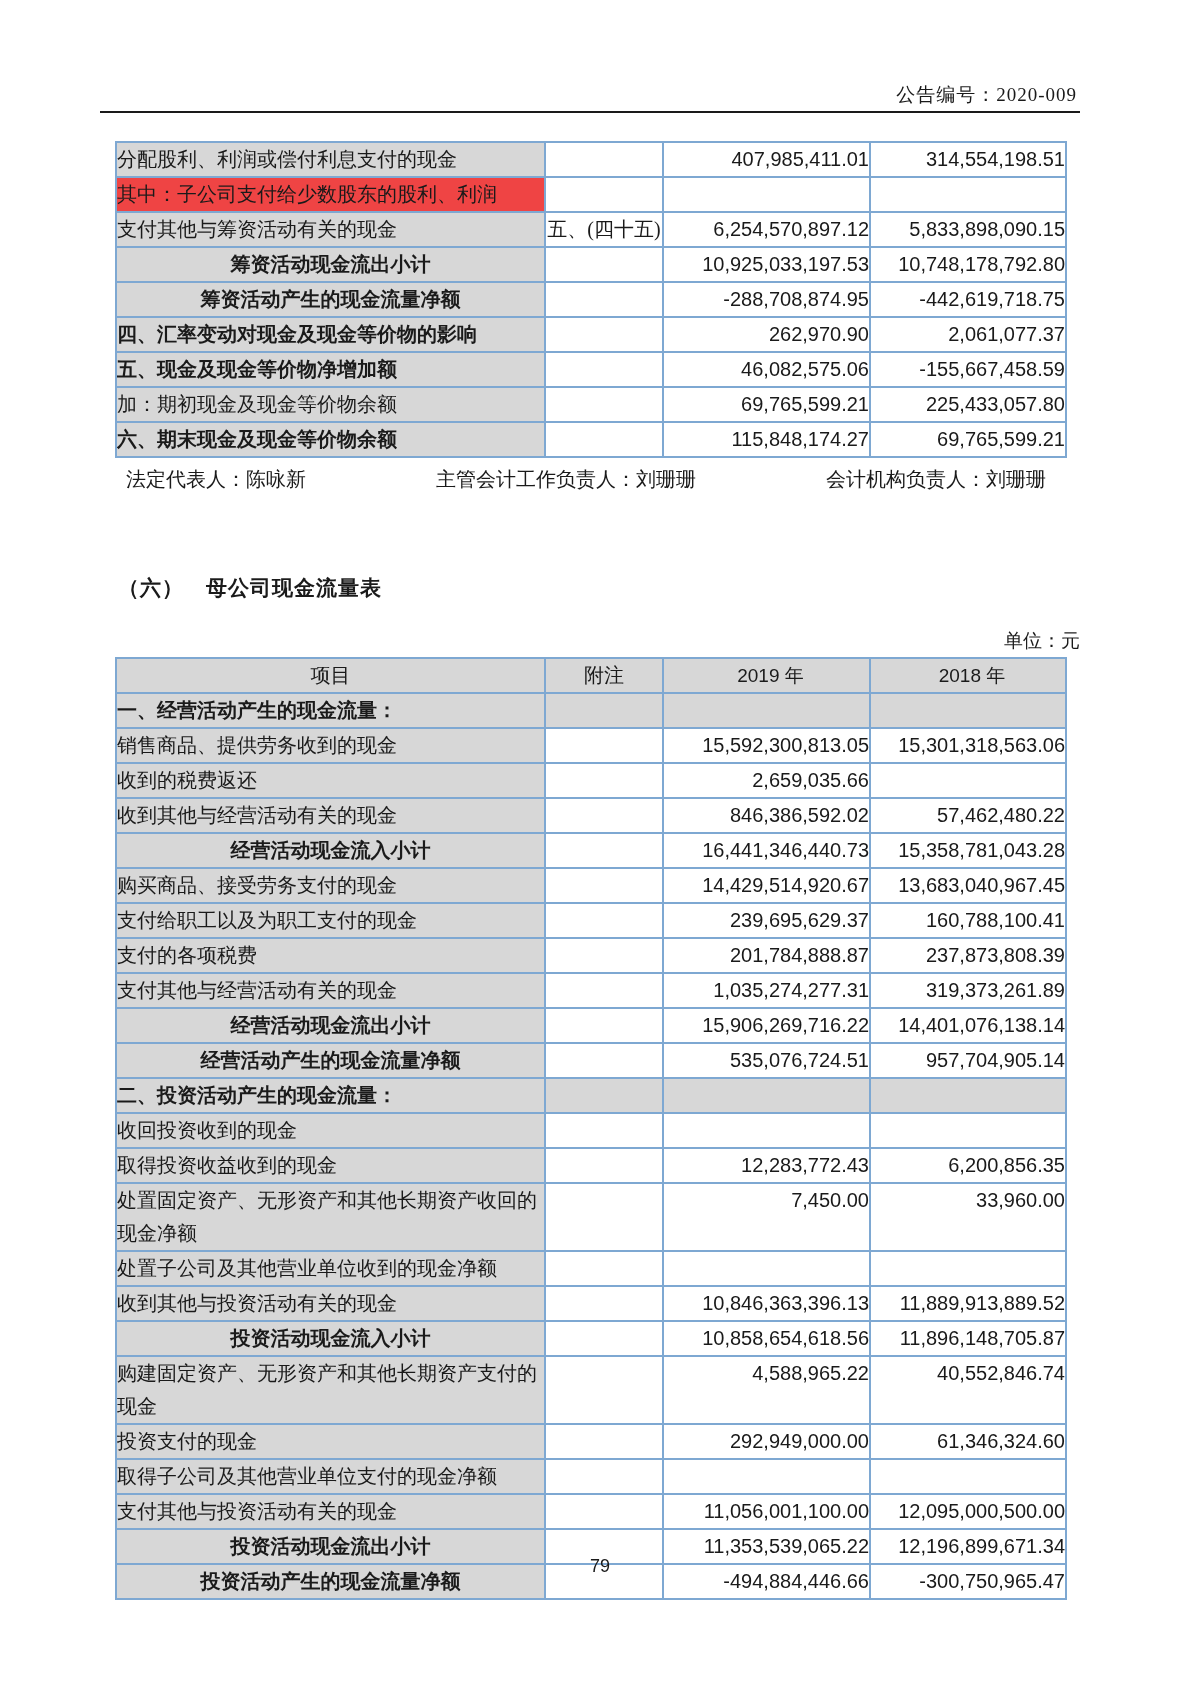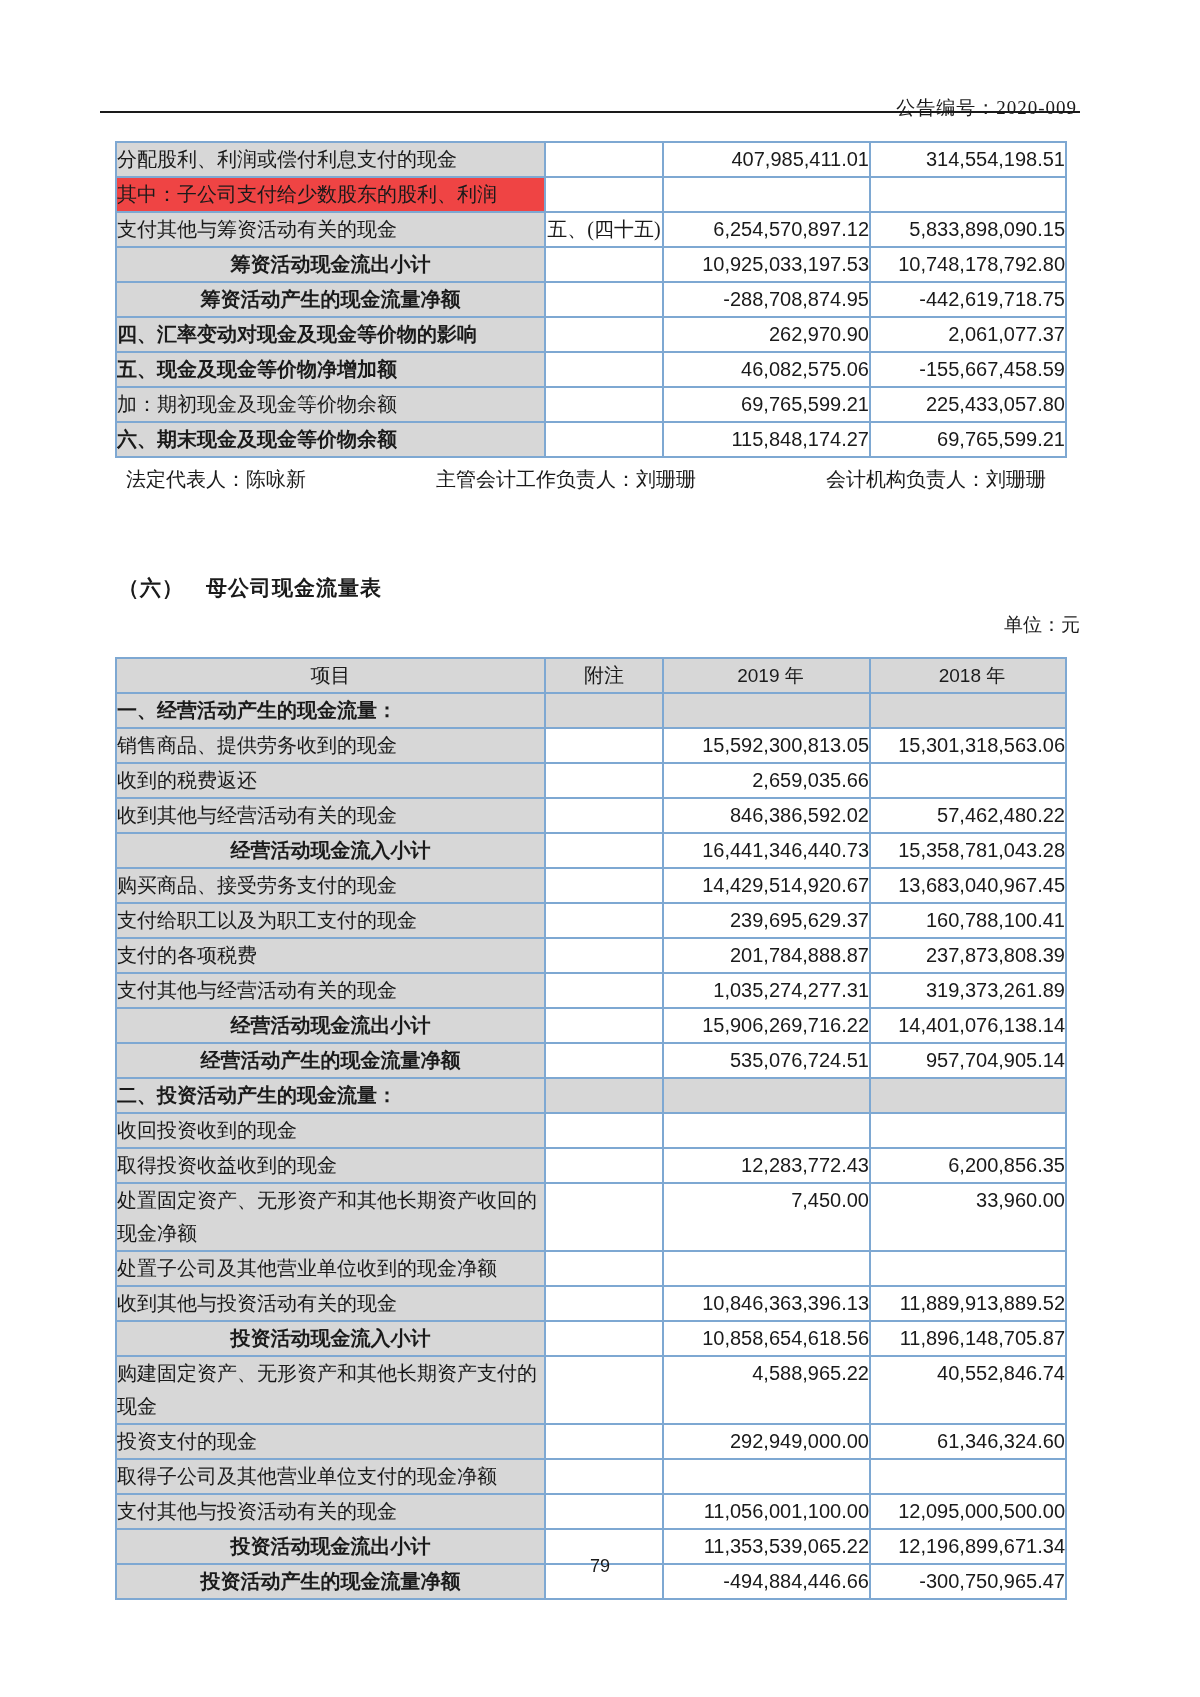--- a/index.html
+++ b/index.html
@@ -1,18 +1,18 @@
 <!DOCTYPE html>
 <html><head>
 <meta charset="utf-8">
 <style>
   html,body{margin:0;padding:0;background:#ffffff;}
   .page{position:relative;width:1200px;height:1697px;background:#ffffff;
         font-family:"Liberation Serif",serif;color:#1a1a1a;overflow:hidden;}
-  .notice{position:absolute;top:82px;right:123px;font-size:19px;letter-spacing:1px;margin-top:13px;}
+  .notice{position:absolute;top:82px;right:123px;font-size:19px;letter-spacing:1px;}
   .header-rule{position:absolute;left:100px;right:120px;top:111px;height:2px;background:#1a1a1a;}
   .fin-table{position:absolute;left:115px;width:950px;border-collapse:collapse;table-layout:fixed;}
   #table1{top:141px;}
   #table2{top:657px;}
   .fin-table td,.fin-table th{border:2px solid var(--border,#7ea8d2);padding:0;
         font-size:20px;line-height:33px;height:33px;vertical-align:top;font-weight:normal;overflow:hidden;}
   .lbl{padding-left:10px;padding-right:30px;background:var(--shade,#d7d7d7);text-align:left;word-break:break-all;}
   .lbl.plain{background:#ef4444;}
   .lbl.bold{font-weight:bold;}
   .lbl.section{font-weight:bold;}
@@ -20,21 +20,21 @@
   tr.section td{background:var(--shade,#d7d7d7);}
   .note{text-align:center;font-size:16px;background:#ffffff;}
   .num{text-align:right;padding-right:15px;background:#ffffff;
        font-family:"Liberation Sans",sans-serif;font-weight:600;font-size:19px;}
   thead th{background:var(--shade,#d7d7d7);text-align:center;font-weight:bold;
        height:36px;line-height:36px;font-size:20px;}
   thead th.year{font-family:"Liberation Sans",sans-serif;font-size:19px;padding-left:8px;}
   .signatures{position:absolute;left:126px;top:466px;width:920px;display:flex;
        justify-content:space-between;font-size:20px;}
   .section-title{position:absolute;left:118px;top:574px;font-size:21px;font-weight:bold;letter-spacing:1px;}
-  .unit-label{position:absolute;right:120px;top:612px;font-size:19px;}
+  .unit-label{position:absolute;right:120px;top:628px;font-size:19px;}
   .page-number{position:absolute;left:0;top:1556px;width:1200px;text-align:center;
        font-size:18px;font-family:"Liberation Sans",sans-serif;}
 </style>
 </head>
 <body>
 
 <div class="page" style="--border: #7ea8d2; --shade: #d7d7d7; color: rgb(26, 26, 26);">
 
   <div class="notice">公告编号：2020-009</div>
   <div class="header-rule"></div>

